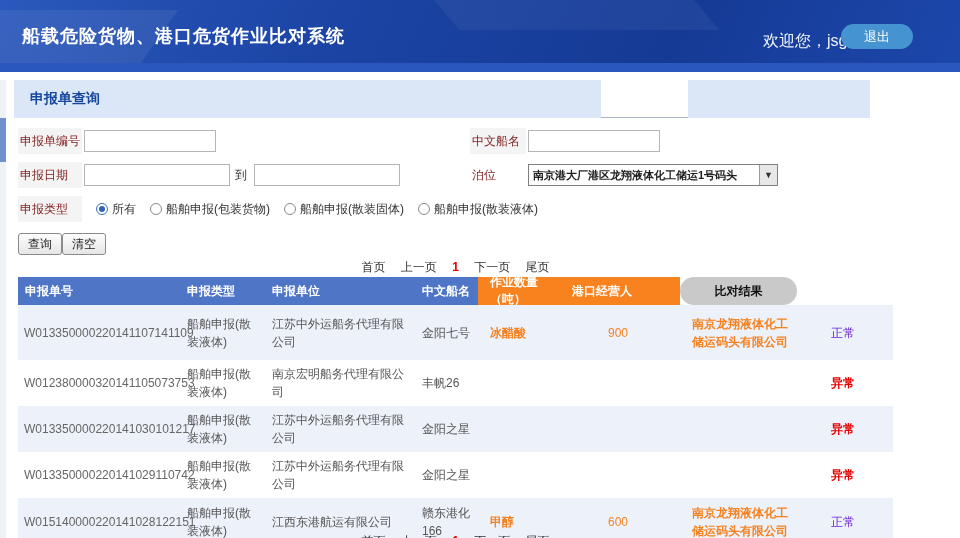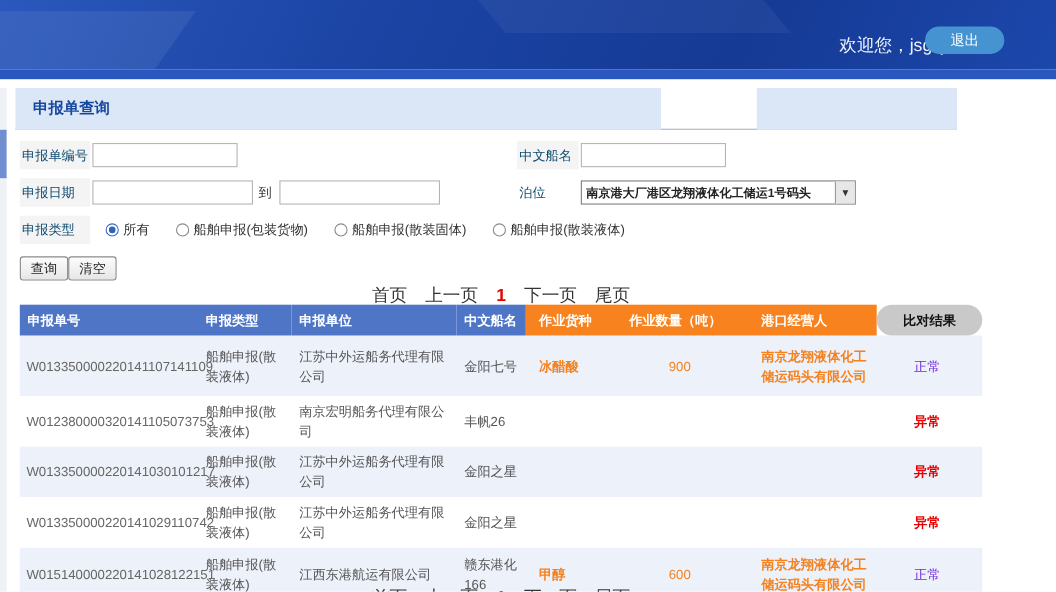--- a/index.html
+++ b/index.html
@@ -38,52 +38,52 @@
     background:#dbe7f6; }
   .band-side { position:absolute; left:674px; top:0; width:182px; height:38px;
     background:#dbe7f6; }
   .section-title { position:absolute; left:16px; top:10px; font-size:14px;
     font-weight:bold; color:#17479e; }
 
   
   .form { position:absolute; left:18px; top:128px; width:930px; }
   .frow { position:relative; height:26px; margin-bottom:8px; display:flex;
     align-items:center; }
-  .flabel { width:64px; height:26px; background:#f4f4f4; color:#0c4a6e; font-size:12px;
+  .flabel { width:64px; height:26px; background:#f4f4f4; color:#7f1d1d; font-size:12px;
     display:flex; align-items:center; padding-left:2px; flex:0 0 auto;text-align:center; }
   .flabel.plain { background:transparent; }
   .txt { height:22px; border:1px solid #b5b5b5; background:#fff; font-size:12px;
     padding:0 4px; margin-left:2px; font-family:"Liberation Sans","DejaVu Sans",sans-serif; }
   .txt.w1 { width:132px; }
   .txt.wd { width:146px; }
   .to-sep { font-size:12px; color:#333; margin:0 5px; }
   .rgroup { position:absolute; left:452px; top:0; display:flex; align-items:center; }
   .select { width:250px; height:22px; border:1px solid #7f7f7f; background:#fff;
     display:flex; align-items:center; margin-left:2px; cursor:pointer; }
   .select .val { flex:1; font-size:11px; color:#222; padding-left:4px; white-space:nowrap;
     overflow:hidden; font-weight:bold; }
   .select .caret { width:18px; height:20px; background:#e7e7e7; border-left:1px solid #9a9a9a;
     display:flex; align-items:center; justify-content:center; font-size:9px; color:#333; }
-  .radios { display:flex; align-items:center; gap:24px; margin-left:14px; }
+  .radios { display:flex; align-items:center; gap:14px; margin-left:14px; }
   .radio-item { display:flex; align-items:center; gap:4px; font-size:12px; color:#333;
     cursor:pointer; }
   .radio { width:12px; height:12px; border:1px solid #8a8a8a; border-radius:50%;
     background:#fff; display:inline-block; position:relative; flex:0 0 auto; }
   .radio[data-checked="true"] { border-color:#3a6ec0; }
   .radio[data-checked="true"]::after { content:""; position:absolute; left:2px; top:2px;
     width:6px; height:6px; border-radius:50%; background:#2f62b8; }
 
   
   .btn-row { position:absolute; left:18px; top:233px; display:flex; }
   .btn { min-width:42px; height:22px; border:1px solid #8a8a8a; border-radius:3px;
     background:linear-gradient(#fdfdfd,#e6e6e6); font-size:12px; color:#222;
     padding:0 9px; cursor:pointer; font-family:"Liberation Sans","DejaVu Sans",sans-serif; }
 
   
-  .pager { position:absolute; left:18px; width:875px; text-align:center; font-size:16px;
+  .pager { position:absolute; left:18px; width:875px; text-align:center; font-size:12px;
     color:#333; }
   .pager.top { top:259px; }
   .pager.bottom { top:533px; }
   .pager span { margin:0 6px; cursor:pointer; }
   .pager .cur { color:#e60000; font-weight:bold; cursor:default; }
 
   
   .table { position:absolute; left:18px; top:277px; width:875px; font-size:12px; }
   .trow { display:grid; grid-template-columns:162px 85px 150px 63px 82px 120px 117px 96px;
     align-items:center; }
@@ -104,20 +104,21 @@
   .cell.result[data-status="error"] { color:#e80000; font-weight:bold; }
   .r1 { min-height:55px; } .r2 { min-height:42px; } .r3 { min-height:45px; }
   .r4 { min-height:41px; } .r5 { min-height:47px; }
 </style>
 </head>
 <body>
 
 <div class="topbar">
   <div class="tri1"></div>
   <div class="tri2"></div>
+  <div class="app-title">船载危险货物、港口危货作业比对系统</div>
   <div class="welcome">欢迎您，jsgkj</div>
   <button class="logout-btn">退出</button>
 </div>
 <div class="topstrip"></div>
 
 <div class="left-gutter"></div>
 <div class="gutter-handle"></div>
 
 <div class="band-wrap">
   <div class="band-main">
@@ -186,21 +187,20 @@
   <span>下一页</span>
   <span>尾页</span>
 </div>
 
 <div class="table">
   <div class="trow thead">
     <div class="hc blue">申报单号</div>
     <div class="hc blue">申报类型</div>
     <div class="hc blue">申报单位</div>
     <div class="hc blue">中文船名</div>
-    <div class="hc orange">作业货种</div>
     <div class="hc orange">作业数量（吨）</div>
     <div class="hc orange">港口经营人</div>
     <div class="hc gray">比对结果</div>
   </div>
 
   <div class="tbody">
     <div class="trow r1">
       <div class="cell id">W013350000220141107141109</div>
       <div class="cell">船舶申报(散装液体)</div>
       <div class="cell">江苏中外运船务代理有限公司</div>

